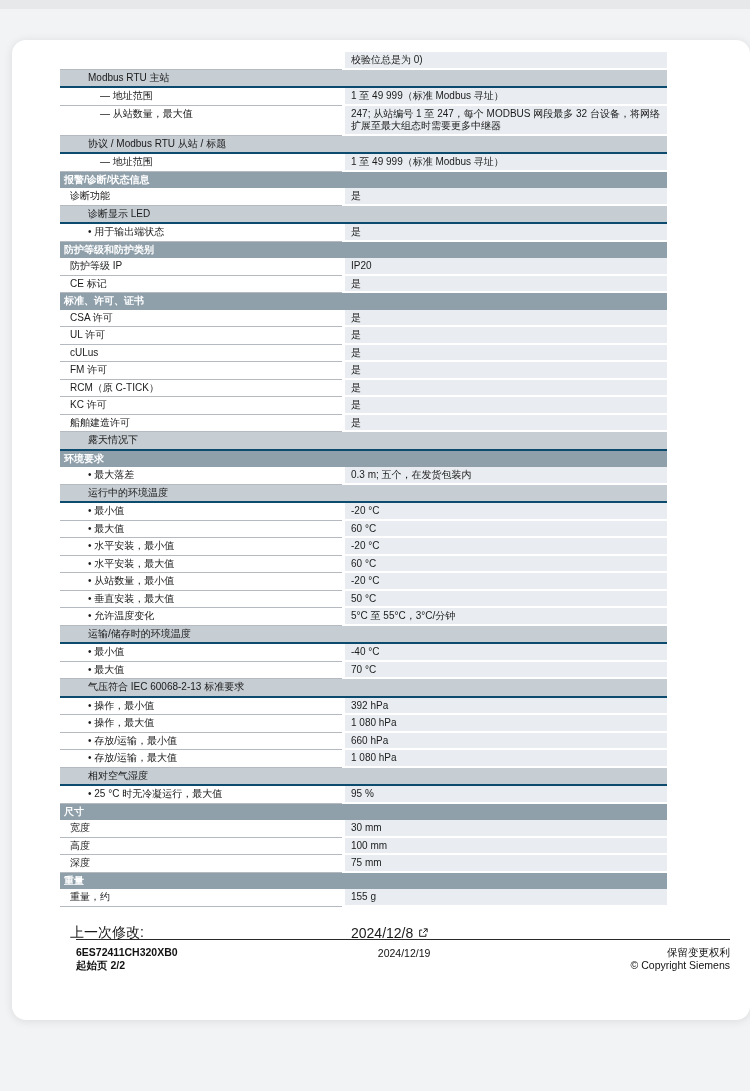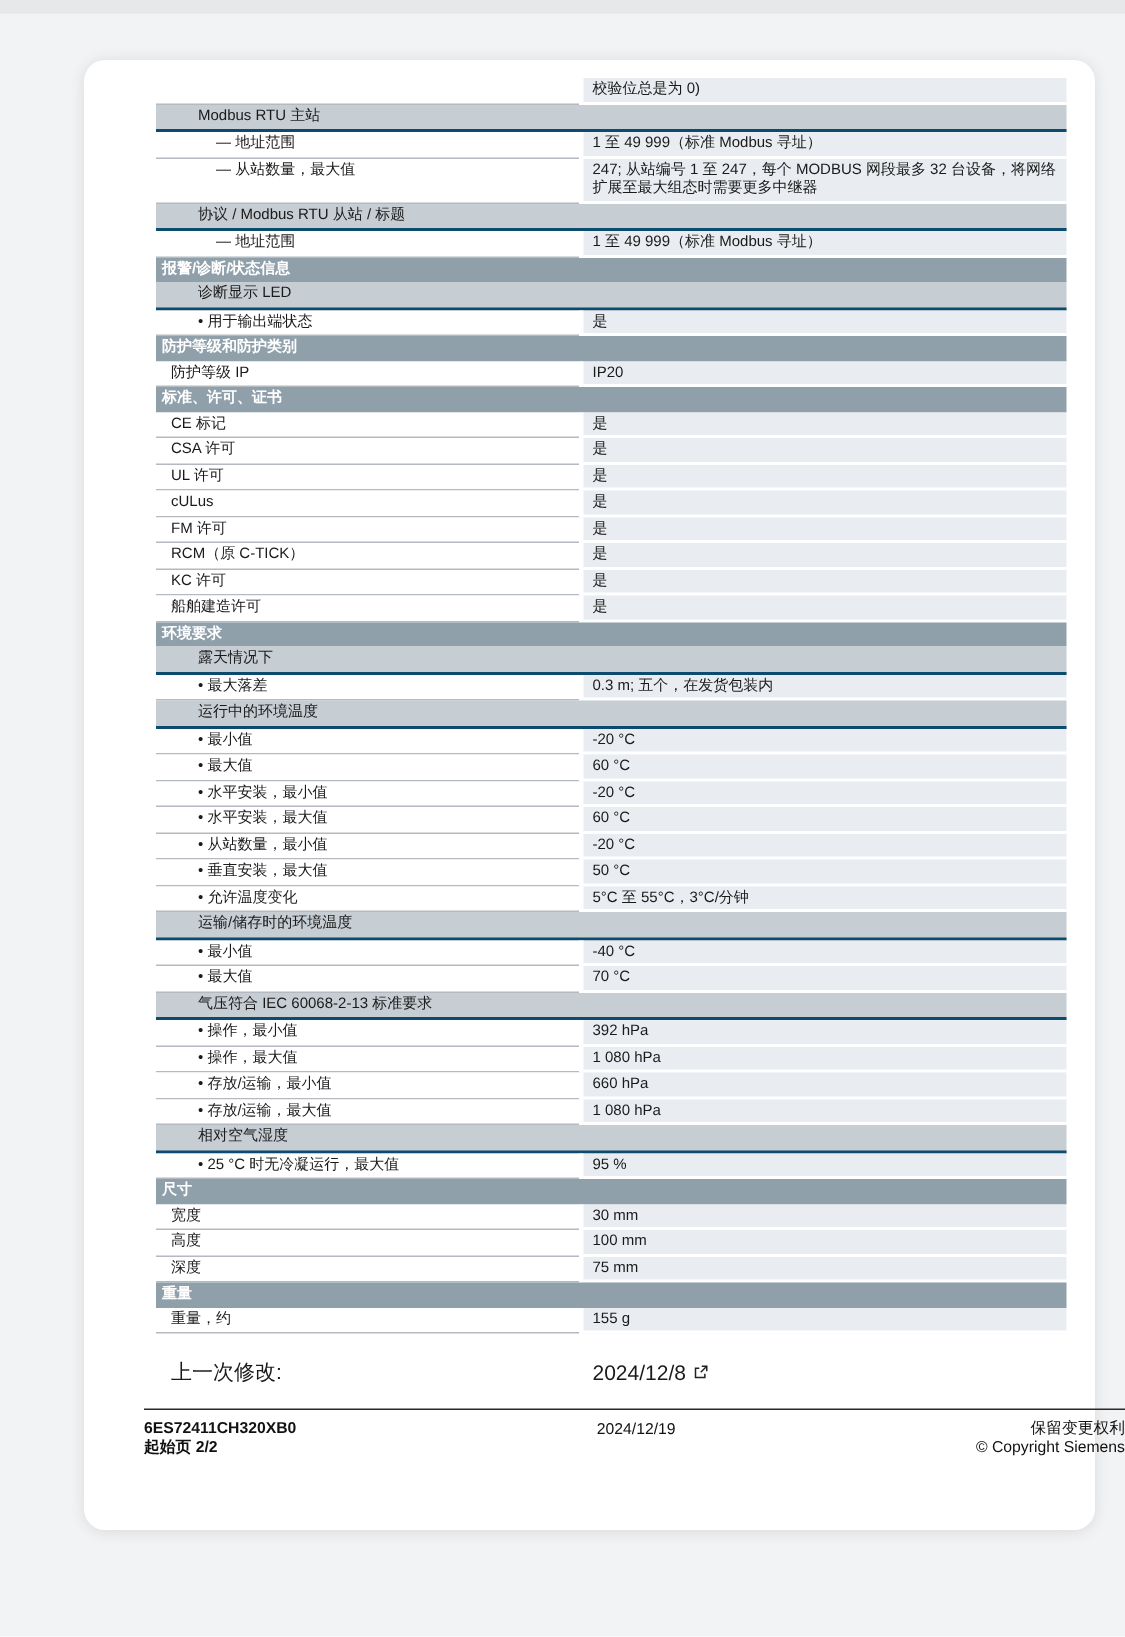--- a/index.html
+++ b/index.html
@@ -8,25 +8,24 @@
     background: var(--page-bg, #f2f3f5);
     font-family: "Liberation Sans", "DejaVu Sans", sans-serif;
     position: relative;
     overflow: hidden;
   }
   .top-strip {
     position: absolute; left: 0; top: 0; width: 750px; height: 9px;
     background: #e6e8ea;
   }
   .sheet {
-    position: absolute; left: 12px; top: 40px; width: 674px; height: 980px;
+    position: absolute; left: 12px; top: 40px; width: 738px; height: 980px;
     background: #ffffff; border-radius: 14px;
     box-shadow: 0 1px 10px rgba(0,0,0,0.10);
     padding: 12px 24px 0 48px;
-    margin-left: 44px;
   }
   table.spec-table {
     border-collapse: separate; border-spacing: 0;
     width: 607px; font-size: 10px; color: #1a1a1a;
     table-layout: fixed;
   }
   col.c1 { width: 282px; }
   col.c2 { width: 325px; }
   td { vertical-align: top; line-height: 12.5px; }
   td.lbl {
@@ -54,21 +53,21 @@
     border-bottom: 2px solid #0c4a6e;
   }
   .modrow {
     display: flex; width: 607px; margin-top: 17px;
     font-size: 14px; color: #1a1a1a;
   }
   .modrow .modlabel { width: 285px; padding-left: 10px; }
   .modrow .modvalue { display: flex; align-items: center; gap: 5px; padding-left: 6px; }
   .ext-icon { display: inline-block; }
   .footer {
-    position: absolute; left: 40px; top: 899px; width: 654px;
+    position: absolute; left: 64px; top: 899px; width: 654px;
   }
   .footer hr {
     border: none; border-top: 1.5px solid #2a2a2a; margin: 0 0 6px 0;
   }
   .footer-cols {
     display: flex; justify-content: space-between; align-items: flex-start;
     font-size: 10.5px; color: #111; line-height: 13px;
   }
   .f-left .art { font-weight: bold; }
   .f-left .pg { font-weight: bold; }
@@ -107,41 +106,45 @@
           <td colspan="2" class="subsection">协议 / Modbus RTU 从站 / 标题</td>
         </tr>
         <tr>
           <td class="lbl lvl3">— 地址范围</td>
           <td class="val">1 至 49 999（标准 Modbus 寻址）</td>
         </tr>
         <tr>
           <td colspan="2" class="section">报警/诊断/状态信息</td>
         </tr>
         <tr>
+          <td class="lbl lvl1">诊断功能</td>
+          <td class="val">是</td>
+        </tr>
+        <tr>
           <td colspan="2" class="subsection">诊断显示 LED</td>
         </tr>
         <tr>
           <td class="lbl lvl2">• 用于输出端状态</td>
           <td class="val">是</td>
         </tr>
         <tr>
           <td colspan="2" class="section">防护等级和防护类别</td>
         </tr>
         <tr>
           <td class="lbl lvl1">防护等级 IP</td>
           <td class="val">IP20</td>
         </tr>
         <tr>
+          <td class="lbl lvl1">CE 标记</td>
+          <td class="val">是</td>
+        </tr>
+        <tr>
           <td colspan="2" class="section">标准、许可、证书</td>
         </tr>
         <tr>
-          <td class="lbl lvl1">CE 标记</td>
-          <td class="val">是</td>
-        </tr>
-        <tr>
           <td class="lbl lvl1">CSA 许可</td>
           <td class="val">是</td>
         </tr>
         <tr>
           <td class="lbl lvl1">UL 许可</td>
           <td class="val">是</td>
         </tr>
         <tr>
           <td class="lbl lvl1">cULus</td>
           <td class="val">是</td>
@@ -156,24 +159,24 @@
         </tr>
         <tr>
           <td class="lbl lvl1">KC 许可</td>
           <td class="val">是</td>
         </tr>
         <tr>
           <td class="lbl lvl1">船舶建造许可</td>
           <td class="val">是</td>
         </tr>
         <tr>
+          <td colspan="2" class="subsection">露天情况下</td>
+        </tr>
+        <tr>
           <td colspan="2" class="section">环境要求</td>
-        </tr>
-        <tr>
-          <td colspan="2" class="subsection">露天情况下</td>
         </tr>
         <tr>
           <td class="lbl lvl2">• 最大落差</td>
           <td class="val">0.3 m; 五个，在发货包装内</td>
         </tr>
         <tr>
           <td colspan="2" class="subsection">运行中的环境温度</td>
         </tr>
         <tr>
           <td class="lbl lvl2">• 最小值</td>

